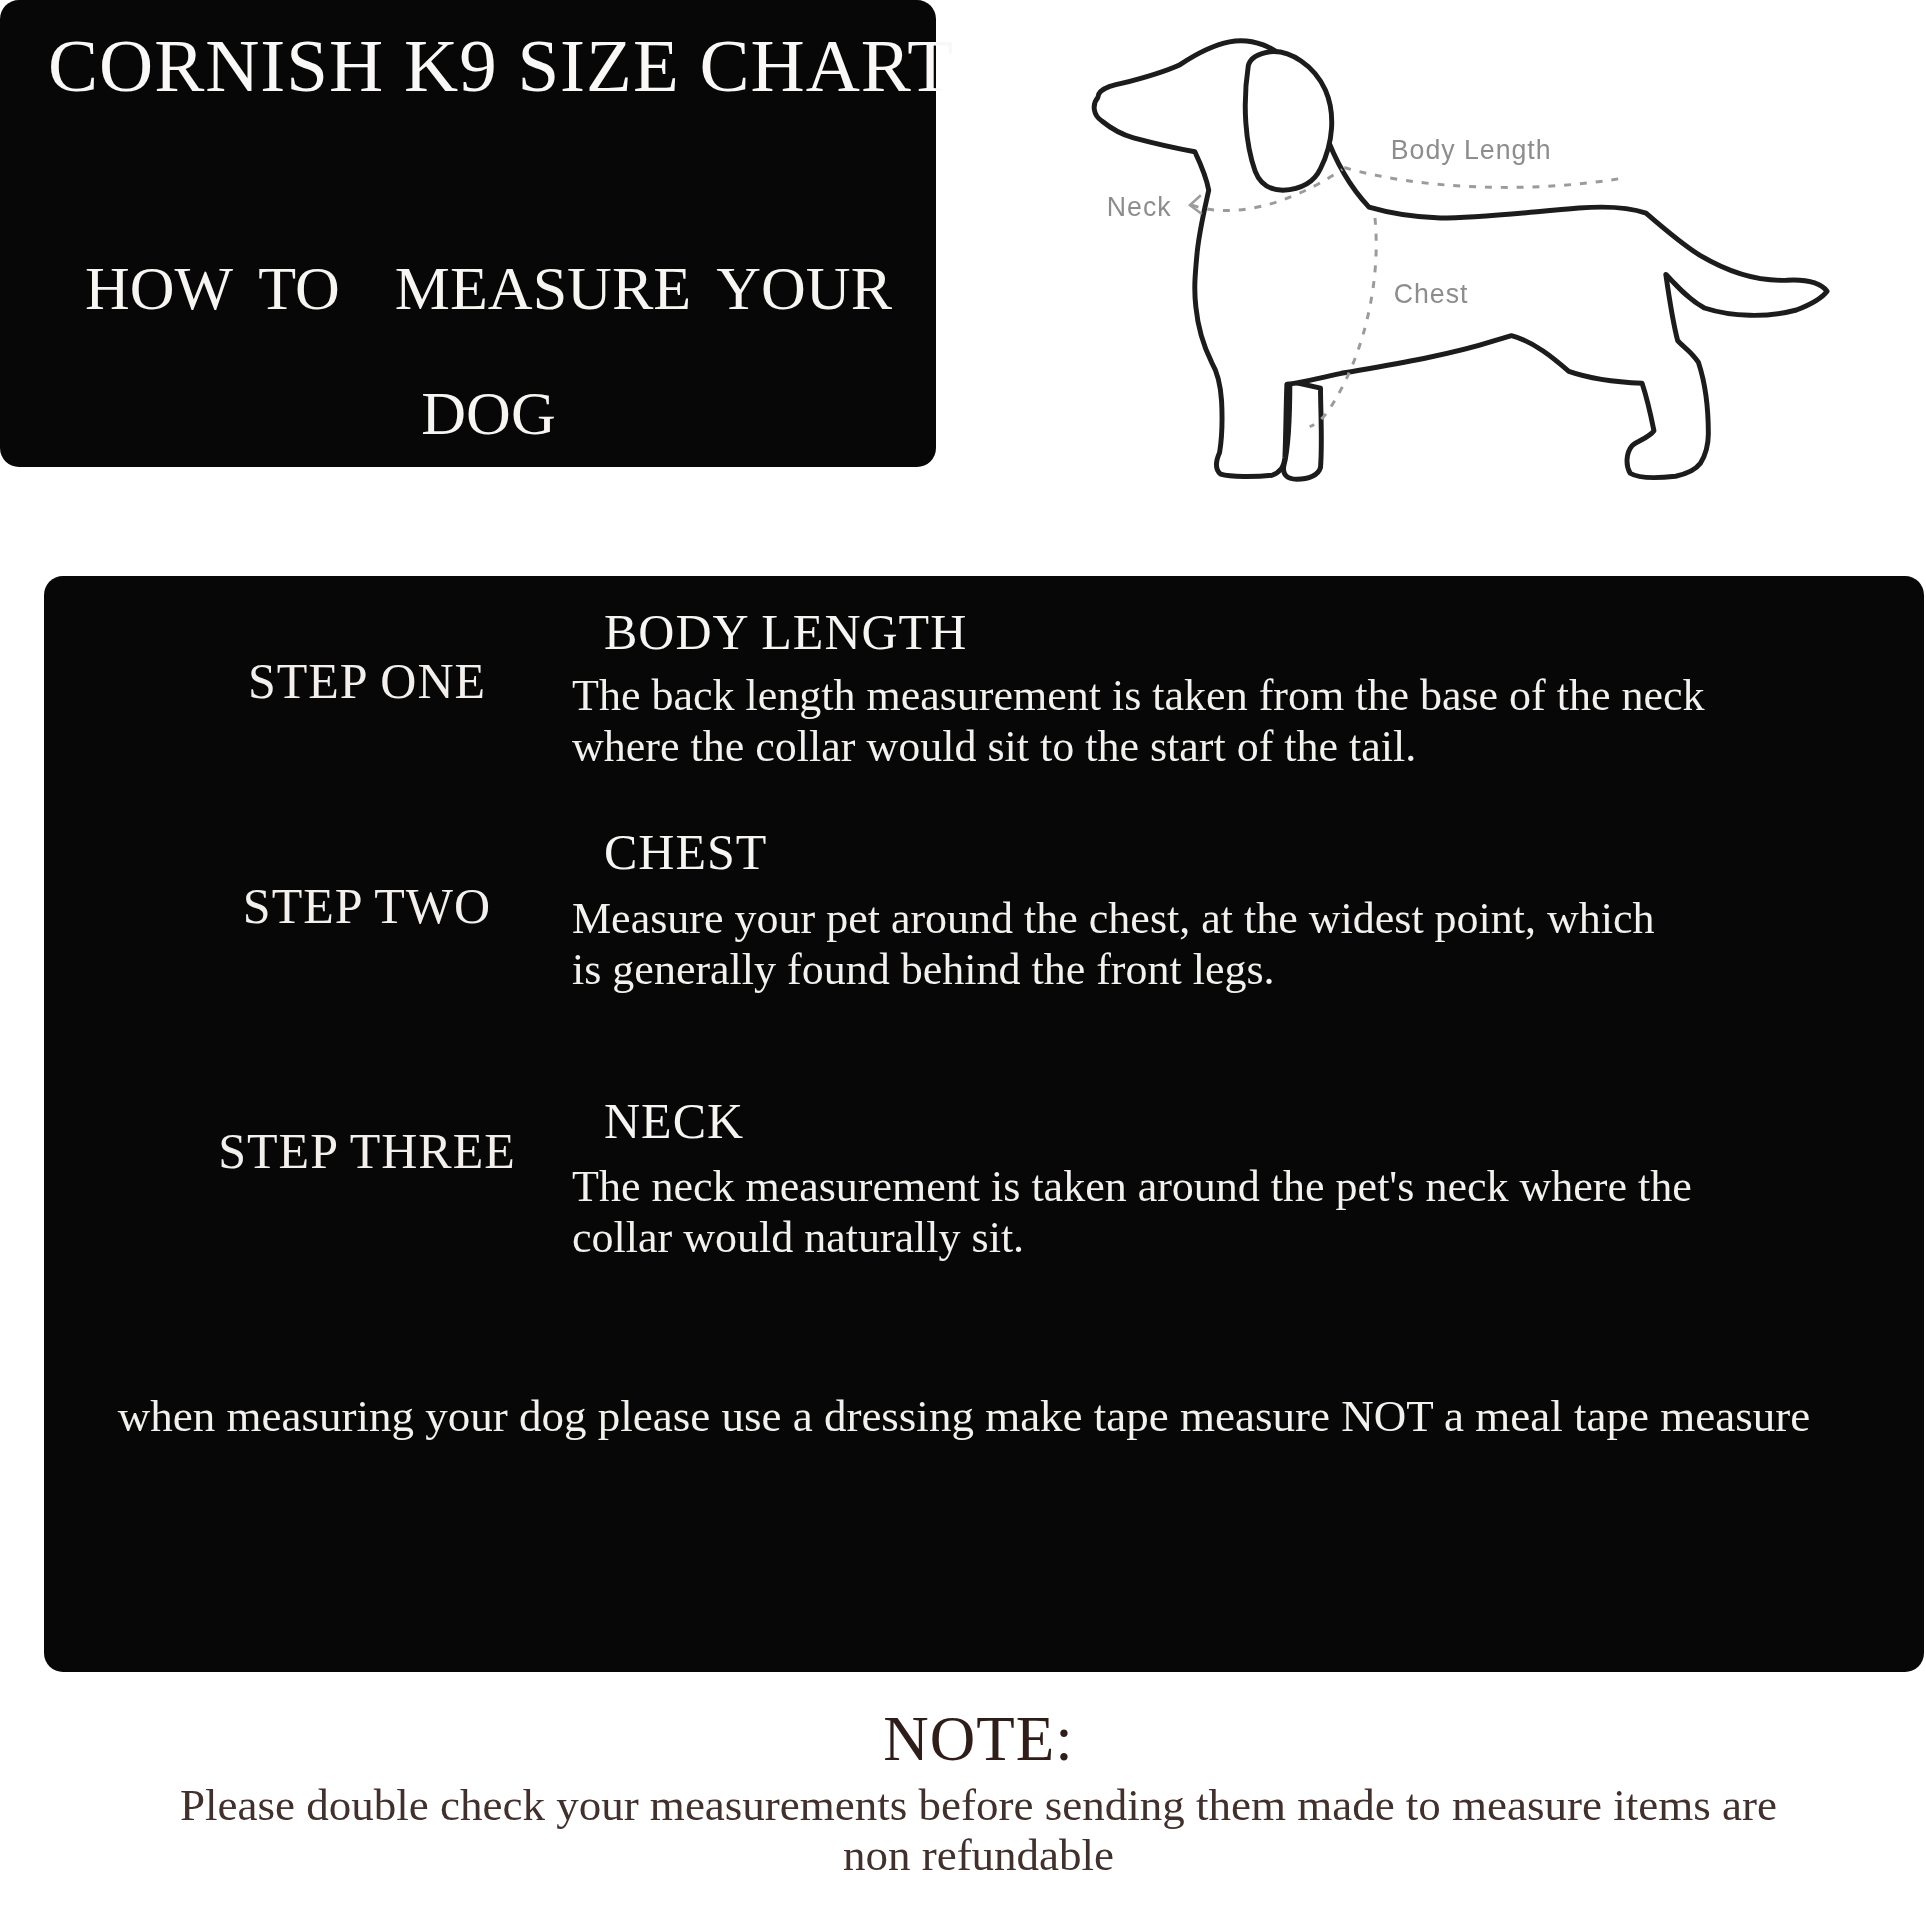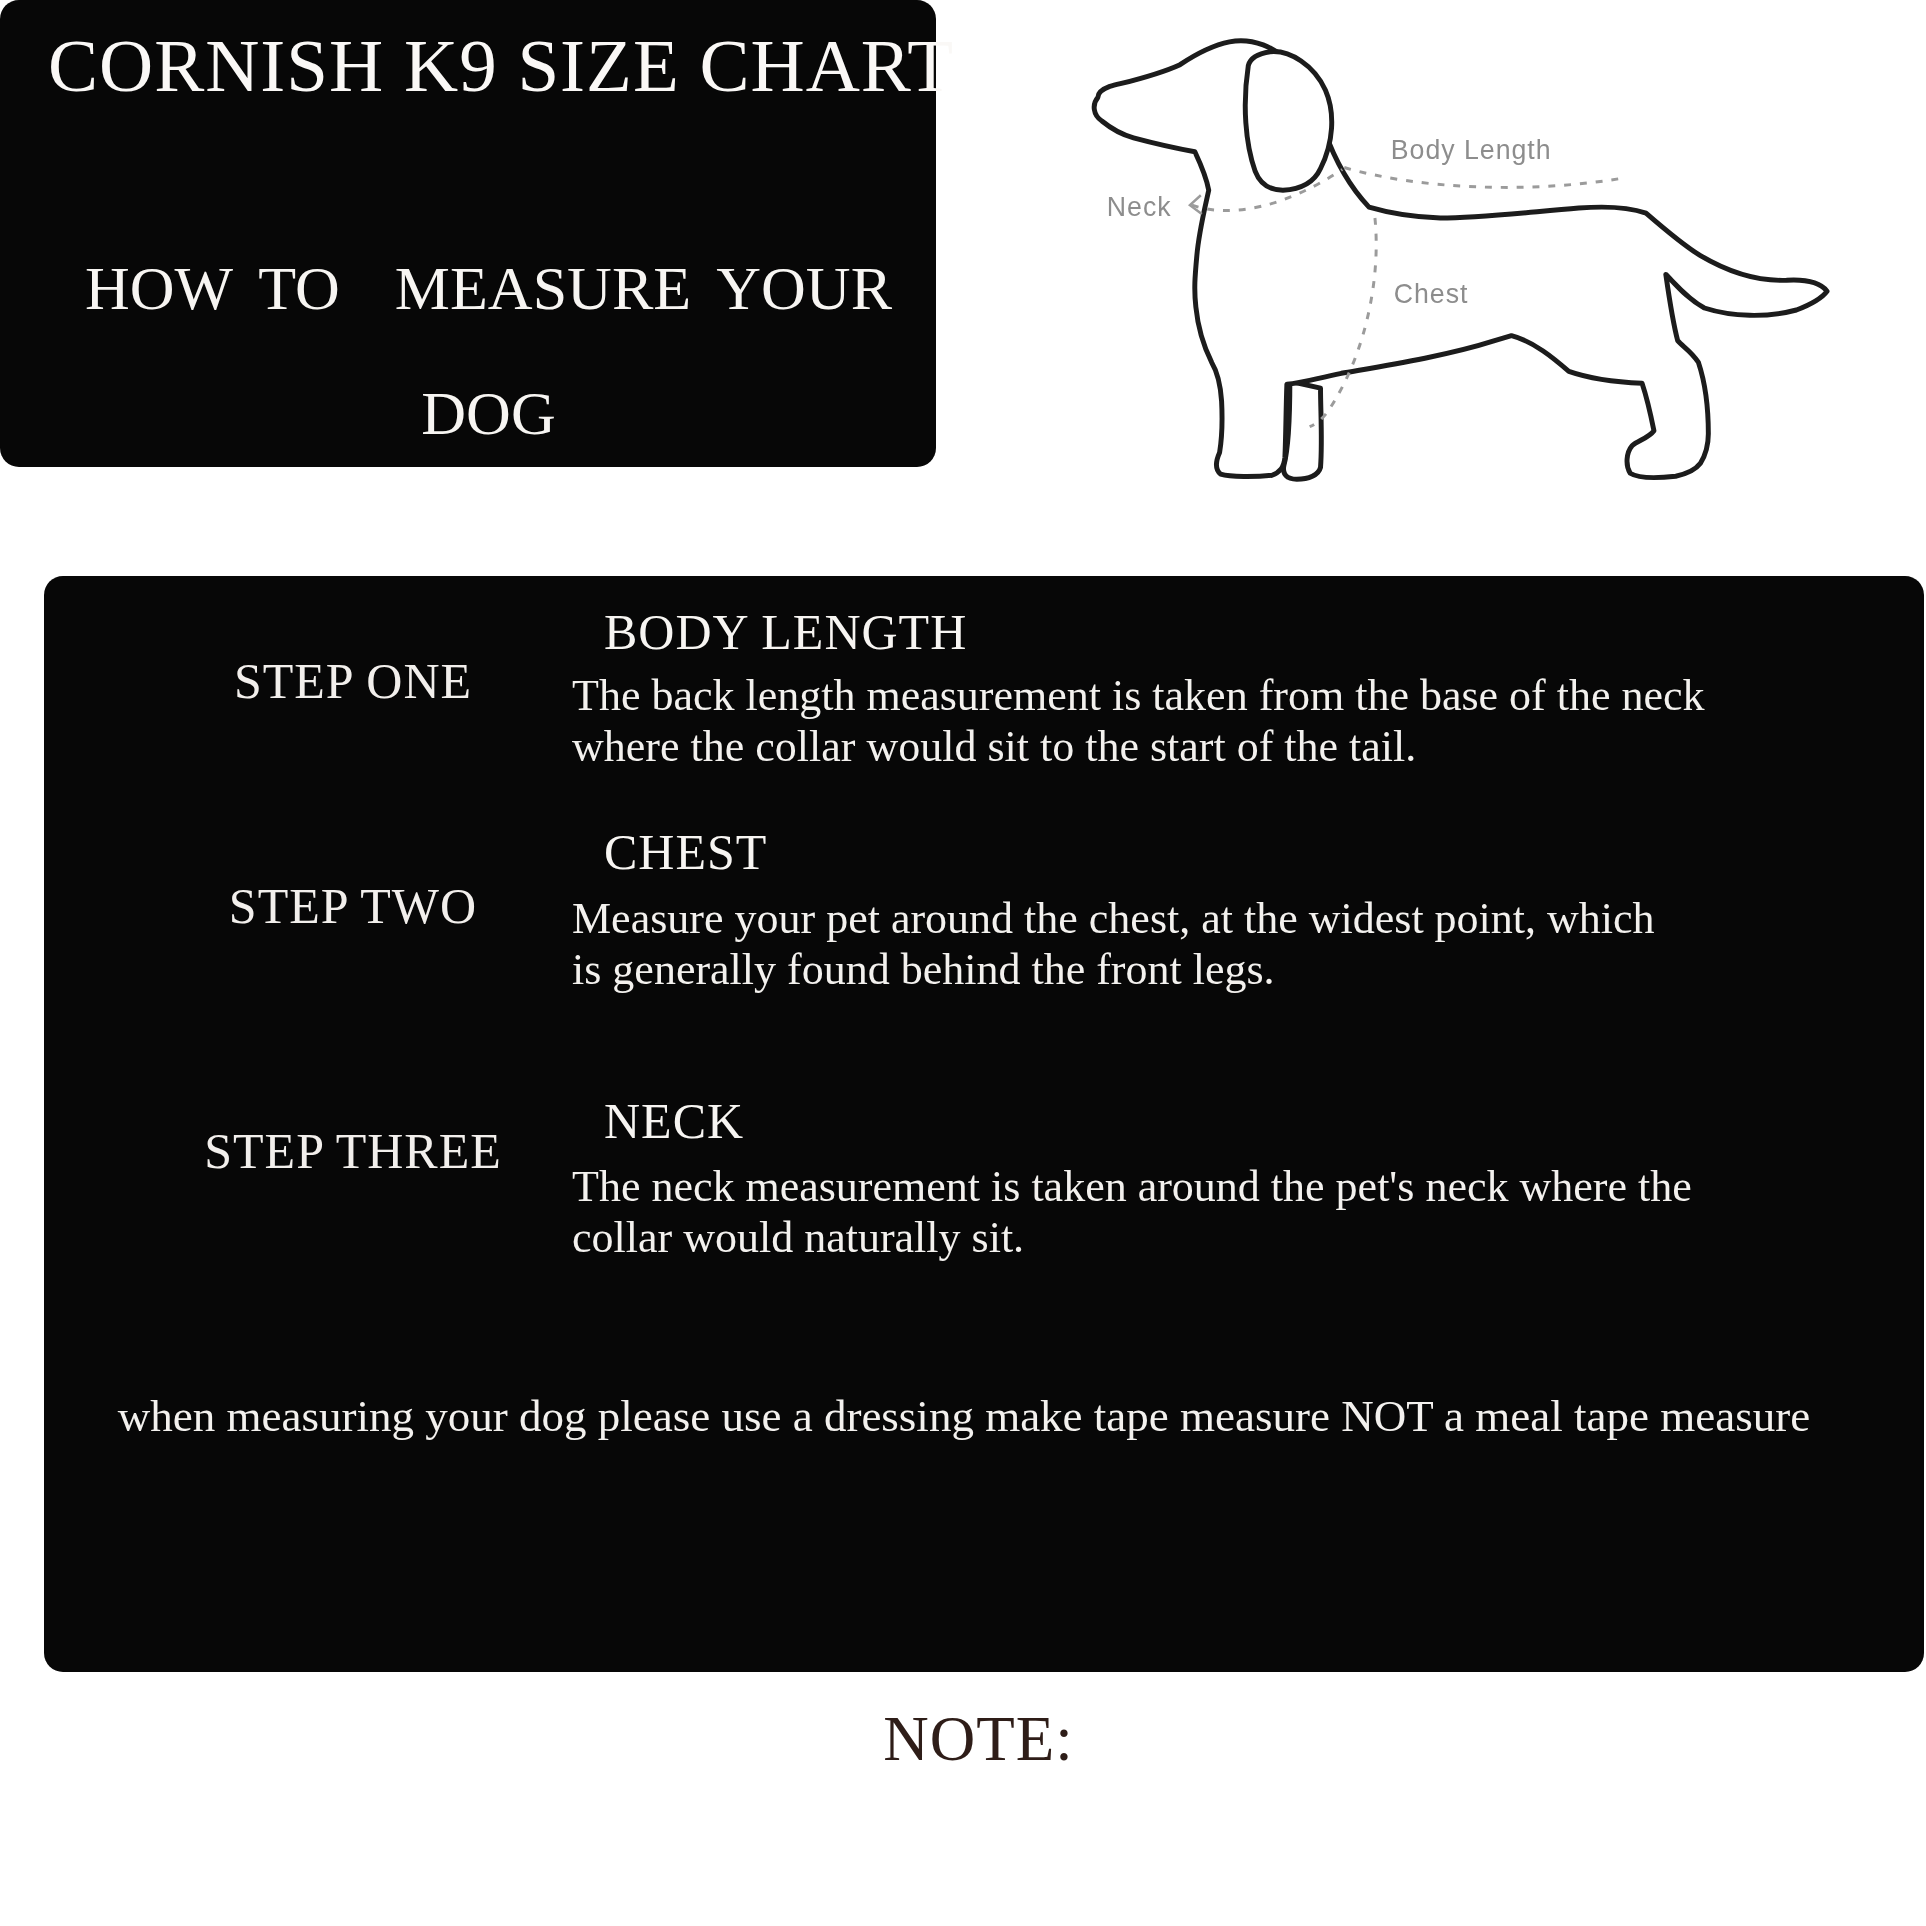--- a/index.html
+++ b/index.html
@@ -17,21 +17,21 @@
     position:absolute;left:69px;right:28px;top:226px;text-align:center;
     font-size:62px;line-height:125px;color:#f7f5f2;word-spacing:12px;
   }
   .subtitle div{white-space:pre;}
   .dog-figure{position:absolute;left:990px;top:30px;width:851px;height:465px;}
   .dog-figure svg{display:block;width:851px;height:465px;}
   .diagram-label{font-family:"Liberation Sans", sans-serif;font-size:27px;fill:#8d8d8d;letter-spacing:1px;}
   .steps-box{left:44px;top:576px;width:1880px;height:1096px;}
   .step-label{
     position:absolute;left:0;width:618px;text-align:center;
-    font-size:50px;line-height:50px;color:#f2efec;white-space:pre;letter-spacing:1px;
+    font-size:50px;line-height:50px;color:#f2efec;white-space:pre;letter-spacing:1px;padding-left:14px;
   }
   .step-heading{
     position:absolute;left:560px;font-size:50px;line-height:50px;color:#f7f5f2;
     letter-spacing:1px;white-space:pre;
   }
   .step-lines{position:absolute;left:528px;font-size:44px;line-height:51px;color:#f3f1ee;}
   .step-lines div{white-space:pre;}
   .steps-footer{
     position:absolute;left:0;right:40px;top:815px;text-align:center;
     font-size:45px;line-height:51px;color:#f3f1ee;white-space:pre;
@@ -146,15 +146,19 @@
     <div class="step-heading" style="top:520px">NECK</div>
     <div class="step-lines" style="top:585px">
       <div>The neck measurement is taken around the pet's neck where the</div>
       <div>collar would naturally sit.</div>
     </div>
 
     <div class="steps-footer">when measuring your dog please use a dressing make tape measure NOT a meal tape measure</div>
   </div>
 
   <div class="note-heading">NOTE:</div>
+  <div class="note-lines">
+    <div>Please double check your measurements before sending them made to measure items are</div>
+    <div>non refundable</div>
+  </div>
 
 </div>
 
 
 </body></html>

